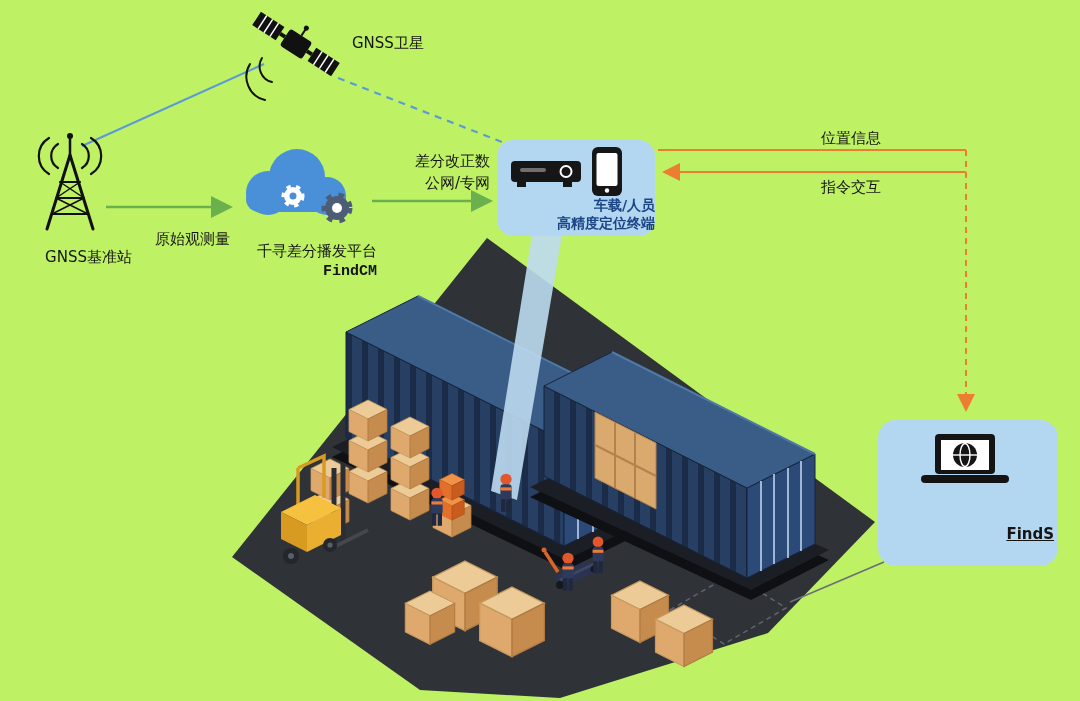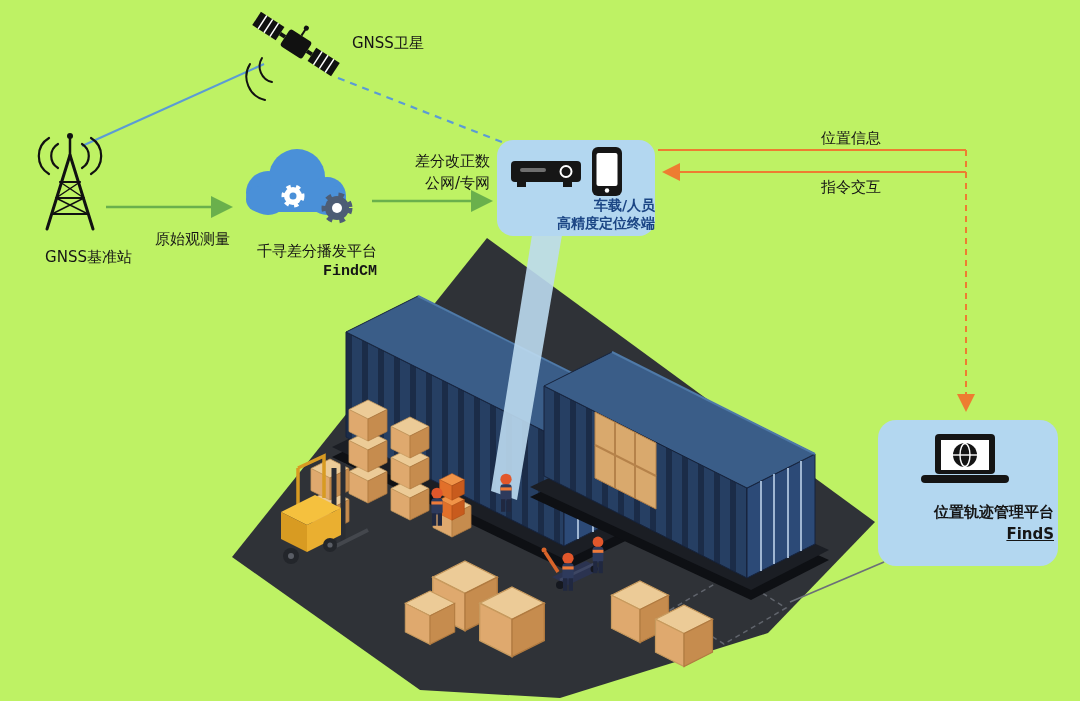--- a/index.html
+++ b/index.html
@@ -269,16 +269,15 @@
 
   <div class="lbl" style="left:372px;top:152px;width:118px;">差分改正数</div>
   <div class="lbl" style="left:372px;top:174px;width:118px;">公网/专网</div>
 
   <div class="lbl navy" style="left:497px;top:196px;width:158px;">车载/人员</div>
   <div class="lbl navy" style="left:497px;top:214px;width:158px;">高精度定位终端</div>
 
   <div class="lbl" style="left:731px;top:129px;width:150px;">位置信息</div>
   <div class="lbl" style="left:731px;top:178px;width:150px;">指令交互</div>
 
-  <div class="lbl bold" style="left:882px;top:503px;width:172px;">位置轨迹管理平台</div>
   <div class="lbl bold u" style="left:882px;top:525px;width:172px;">FindS</div>
 
 </div>
 
 </body></html>

